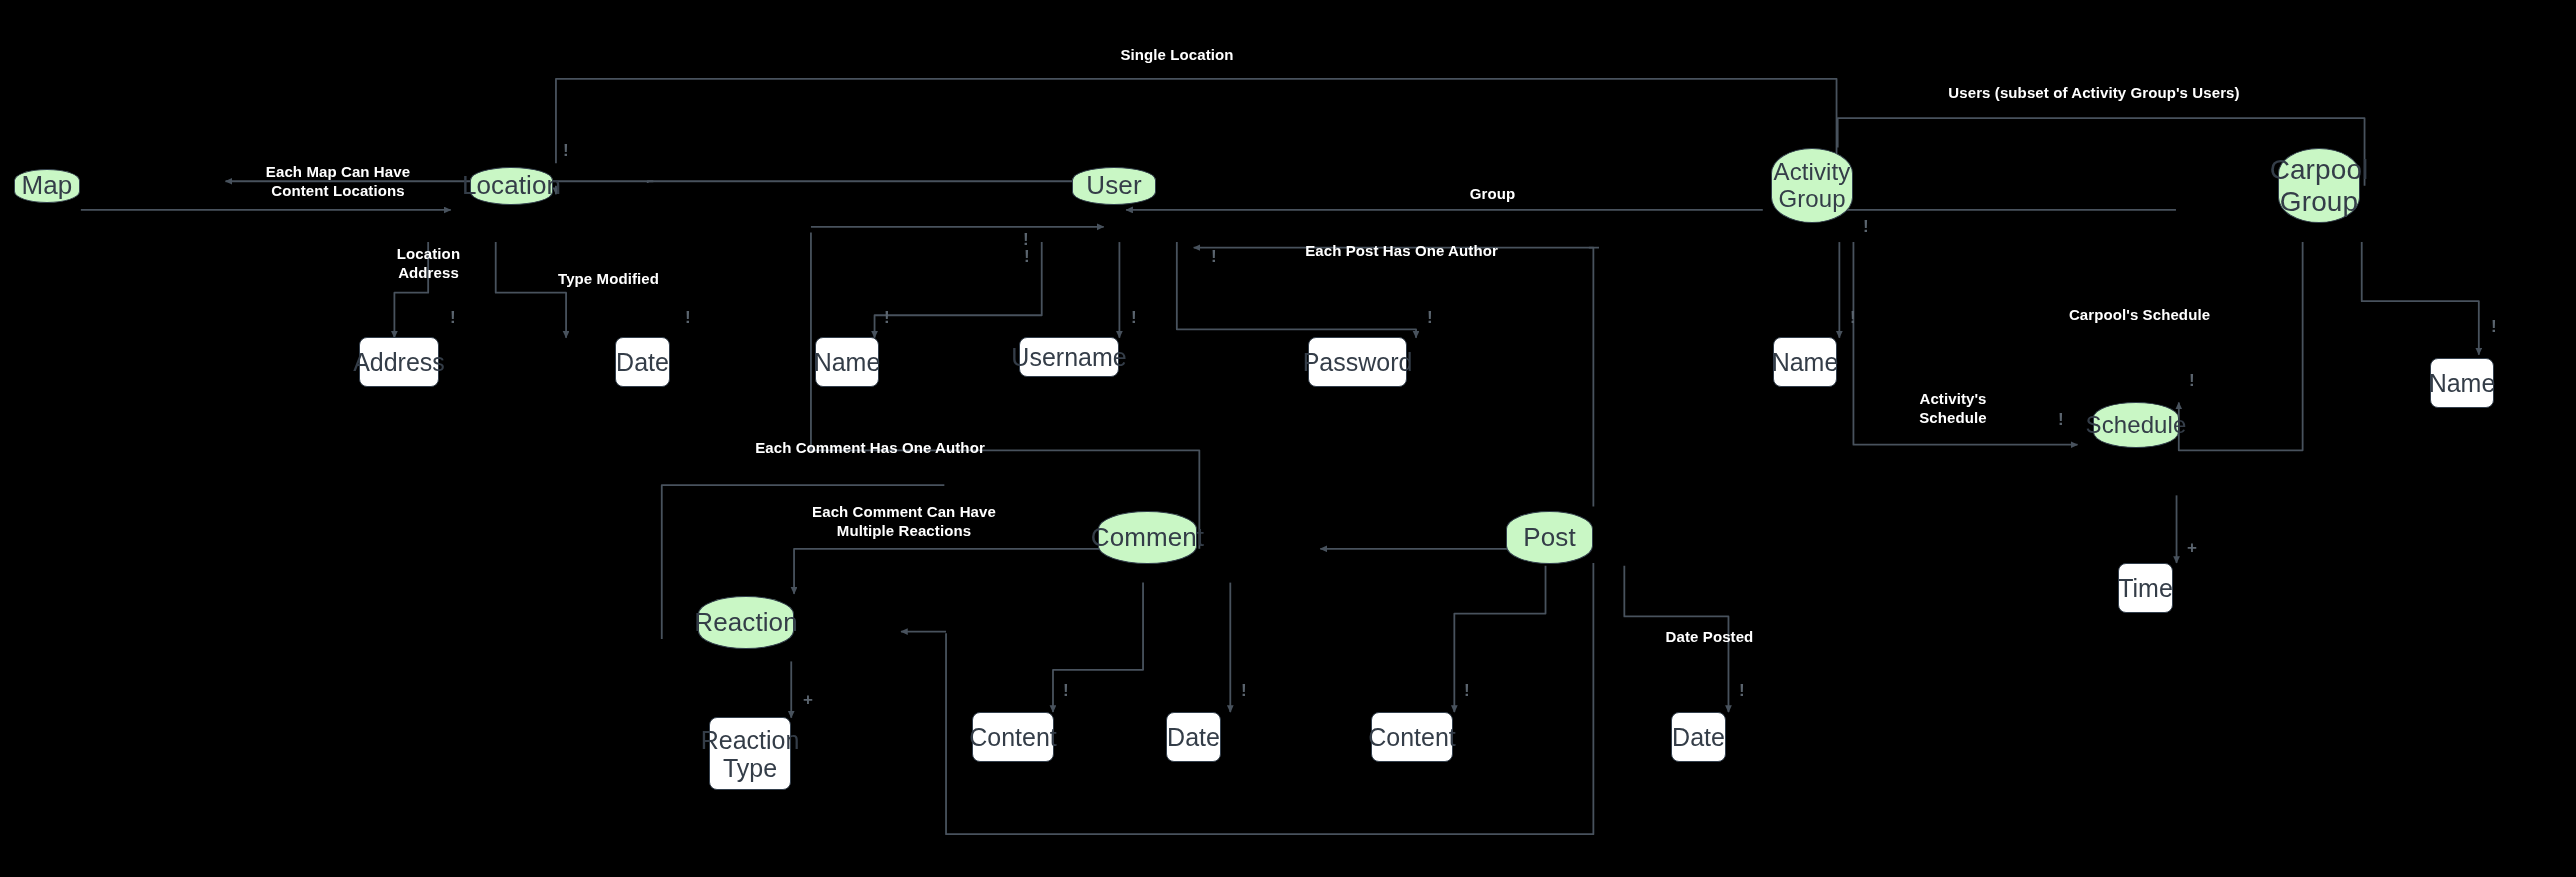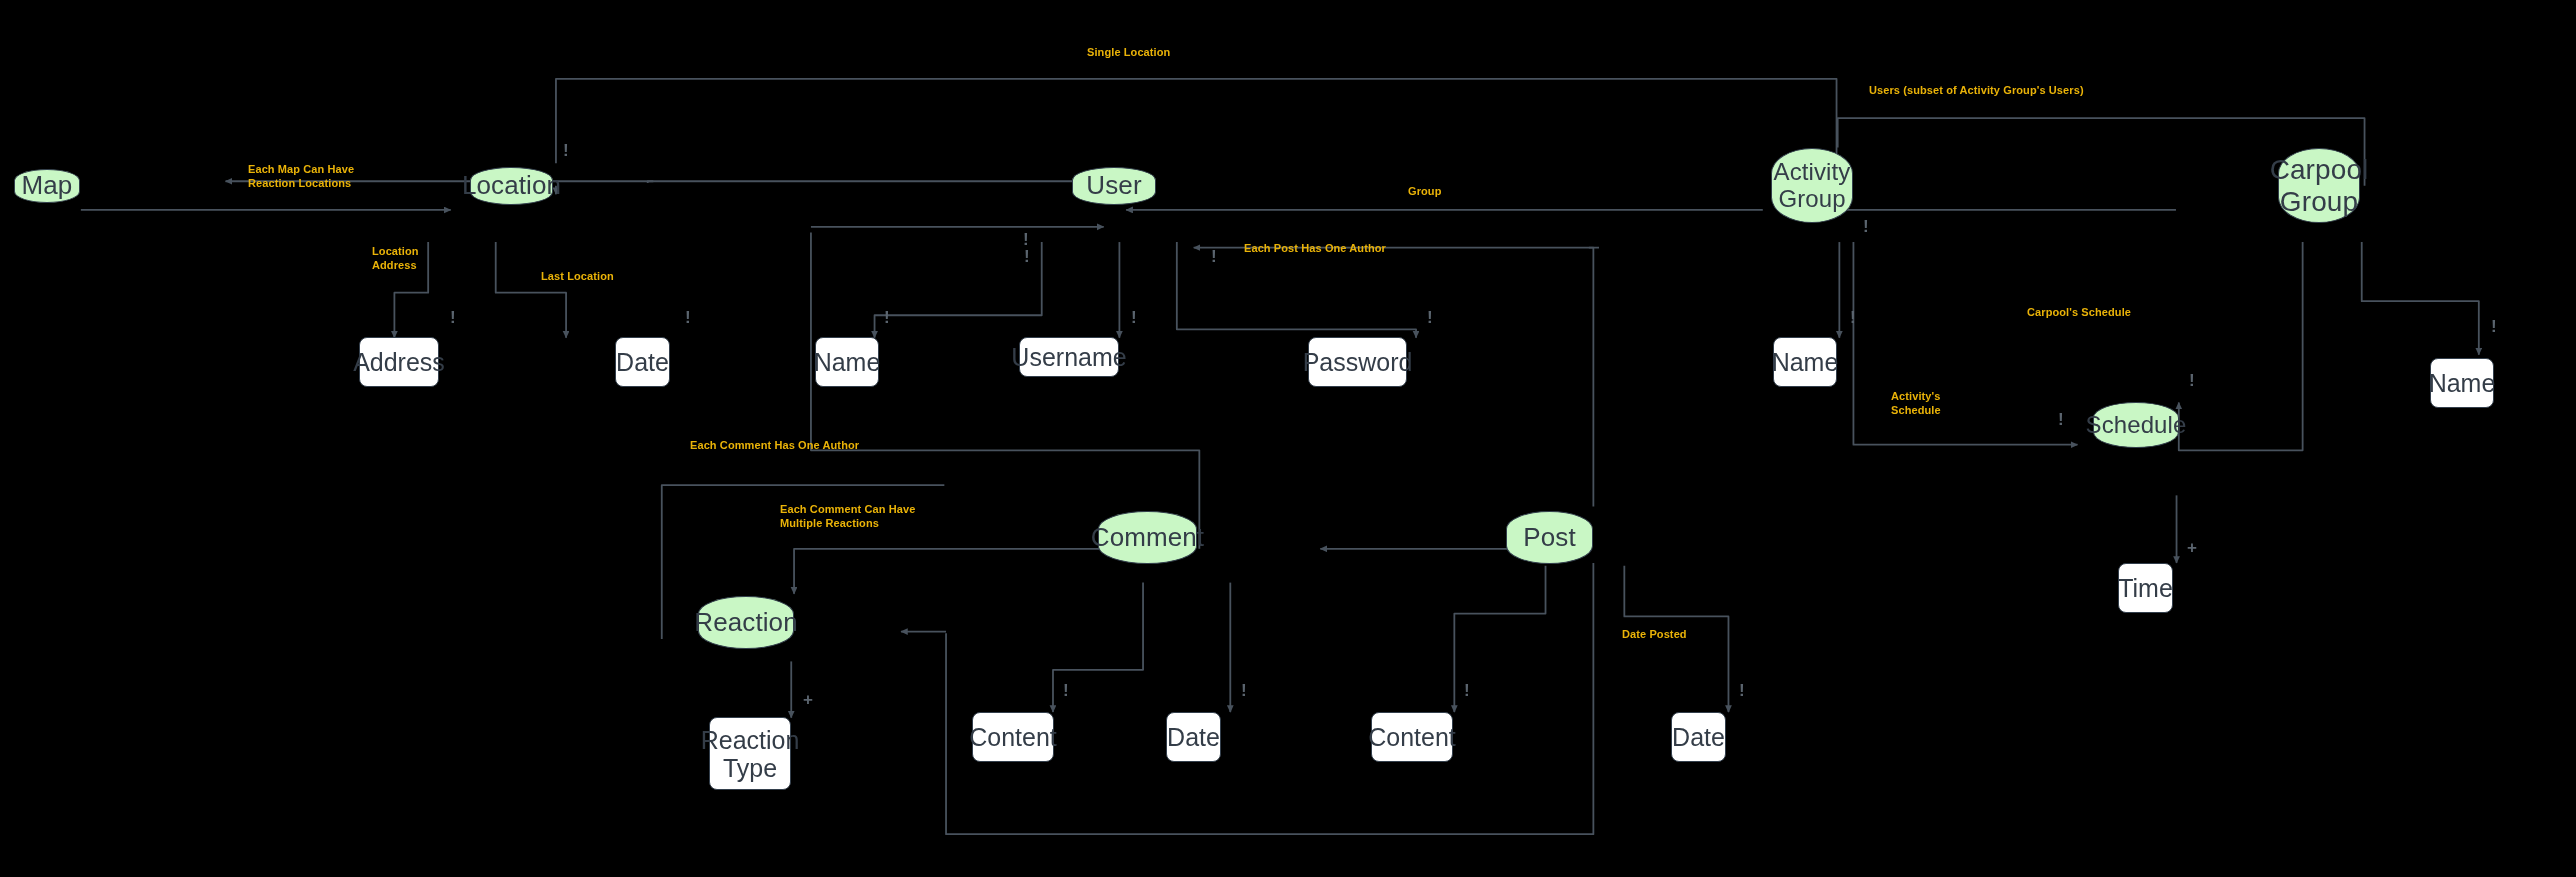--- a/index.html
+++ b/index.html
@@ -31,23 +31,24 @@
   .attr{
     background:#ffffff;
     border:1.7px solid #333f4c;
     border-radius:8px;
     color:#343d48;
     font-size:25px;
     font-weight:400;
   }
   .elabel{
     position:absolute;
-    color:#eab308;
-    font-size:11px;
+    color:#ffffff;
+    font-size:15px;
     font-weight:700;
+    text-align:center;
     line-height:1.28;
     white-space:pre-line;
     letter-spacing:0.1px;
   }
   .marker{
     position:absolute;
     color:#5a646e;
     font-size:17px;
     font-weight:700;
     line-height:1;
@@ -219,28 +220,28 @@
 
   <div class="node attr" style="left:1671px;top:712px;width:55px;height:50px;">
     <span>Date</span>
   </div>
 
   <div class="elabel" style="left:1087px;top:45px;width:180px;">Single Location</div>
 
   <div class="elabel" style="left:1869px;top:83px;width:450px;">Users (subset of Activity Group's Users)</div>
 
   <div class="elabel" style="left:248px;top:162px;width:180px;">Each Map Can Have
-Reaction Locations</div>
+Content Locations</div>
 
   <div class="elabel" style="left:1408px;top:184px;width:169px;">Group</div>
 
   <div class="elabel" style="left:372px;top:244px;width:113px;">Location
 Address</div>
 
-  <div class="elabel" style="left:541px;top:269px;width:135px;">Last Location</div>
+  <div class="elabel" style="left:541px;top:269px;width:135px;">Type Modified</div>
 
   <div class="elabel" style="left:1244px;top:221px;width:315px;margin-top:20px;">Each Post Has One Author</div>
 
   <div class="elabel" style="left:2027px;top:305px;width:225px;">Carpool's Schedule</div>
 
   <div class="elabel" style="left:1891px;top:389px;width:124px;">Activity's
 Schedule</div>
 
   <div class="elabel" style="left:690px;top:438px;width:360px;">Each Comment Has One Author</div>
 

